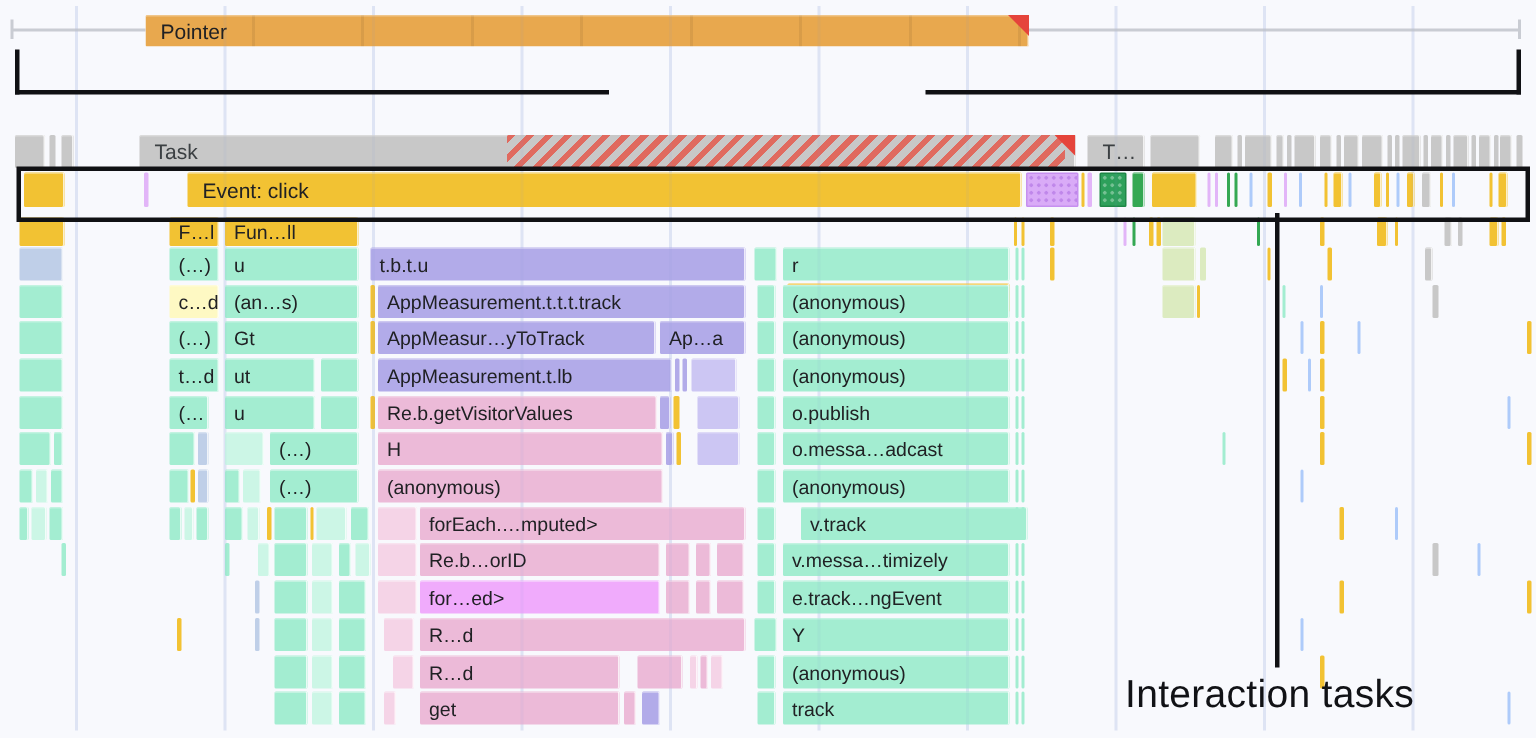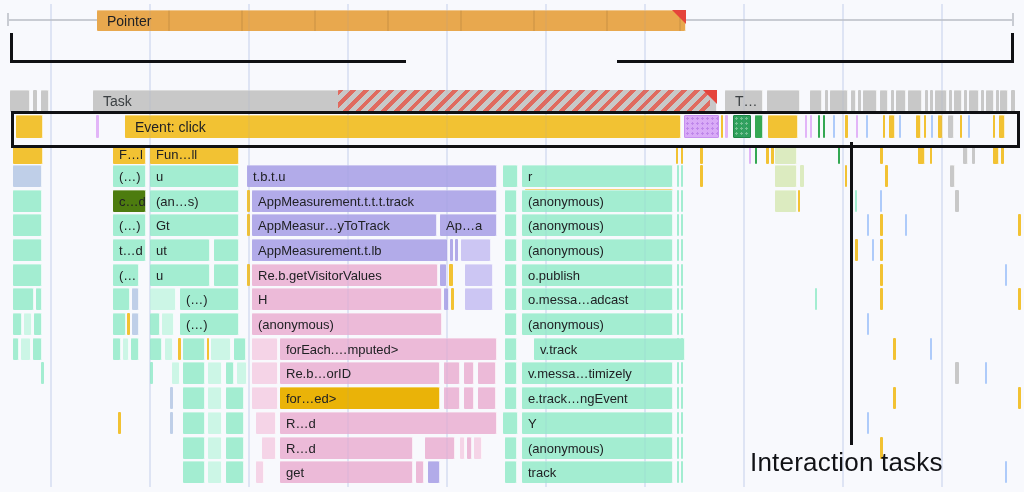--- a/index.html
+++ b/index.html
@@ -162,21 +162,21 @@
     </div>
     <div class="blk" style="left: 677px; top: 165px; width: 2px; height: 22px; background: rgb(163, 237, 209);"></div>
     <div class="blk" style="left: 681px; top: 165px; width: 2px; height: 22px; background: rgb(163, 237, 209);"></div>
     <div class="blk" style="left: 700px; top: 165px; width: 3px; height: 22px; background: rgb(242, 194, 51);"></div>
     <div class="blk" style="left: 775px; top: 165px; width: 22px; height: 22px; background: rgb(220, 235, 192); box-shadow: rgba(255, 255, 255, 0.75) -1px 0px 0px inset, rgba(255, 255, 255, 0.35) 0px 1px 0px inset;"></div>
     <div class="blk" style="left: 800px; top: 165px; width: 4px; height: 22px; background: rgb(220, 235, 192);"></div>
     <div class="blk" style="left: 845px; top: 165px; width: 2px; height: 22px; background: rgb(242, 194, 51);"></div>
     <div class="blk" style="left: 885px; top: 165px; width: 3px; height: 22px; background: rgb(242, 194, 51);"></div>
     <div class="blk graytxt" style="left: 950px; top: 165px; width: 5px; height: 22px; background: rgb(200, 200, 200); box-shadow: rgba(255, 255, 255, 0.75) -1px 0px 0px inset, rgba(255, 255, 255, 0.35) 0px 1px 0px inset;"></div>
     <div class="blk" style="left: 13px; top: 190px; width: 29px; height: 22px; background: rgb(163, 237, 209); box-shadow: rgba(255, 255, 255, 0.75) -1px 0px 0px inset, rgba(255, 255, 255, 0.35) 0px 1px 0px inset;"></div>
-    <div class="blk" style="left: 113px; top: 190px; width: 33px; height: 22px; background: #4d7c0f; box-shadow: rgba(255, 255, 255, 0.75) -1px 0px 0px inset, rgba(255, 255, 255, 0.35) 0px 1px 0px inset;">
+    <div class="blk" style="left: 113px; top: 190px; width: 33px; height: 22px; background: #fef9c3; box-shadow: rgba(255, 255, 255, 0.75) -1px 0px 0px inset, rgba(255, 255, 255, 0.35) 0px 1px 0px inset;">
       <span>c…d</span>
     </div>
     <div class="blk" style="left: 150px; top: 190px; width: 89px; height: 22px; background: rgb(163, 237, 209); box-shadow: rgba(255, 255, 255, 0.75) -1px 0px 0px inset, rgba(255, 255, 255, 0.35) 0px 1px 0px inset;">
       <span>(an…s)</span>
     </div>
     <div class="blk" style="left: 247px; top: 190px; width: 3px; height: 22px; background: rgb(242, 194, 51);"></div>
     <div class="blk" style="left: 252px; top: 190px; width: 245px; height: 22px; background: rgb(178, 171, 233); box-shadow: rgba(255, 255, 255, 0.75) -1px 0px 0px inset, rgba(255, 255, 255, 0.35) 0px 1px 0px inset;">
       <span>AppMeasurement.t.t.t.track</span>
     </div>
     <div class="blk" style="left: 505px; top: 190px; width: 12px; height: 22px; background: rgb(163, 237, 209); box-shadow: rgba(255, 255, 255, 0.75) -1px 0px 0px inset, rgba(255, 255, 255, 0.35) 0px 1px 0px inset;"></div>
@@ -349,21 +349,21 @@
     </div>
     <div class="blk" style="left: 677px; top: 362px; width: 2px; height: 22px; background: rgb(163, 237, 209);"></div>
     <div class="blk" style="left: 681px; top: 362px; width: 2px; height: 22px; background: rgb(163, 237, 209);"></div>
     <div class="blk graytxt" style="left: 955px; top: 362px; width: 4px; height: 22px; background: rgb(200, 200, 200);"></div>
     <div class="blk" style="left: 985px; top: 362px; width: 2px; height: 22px; background: rgb(174, 203, 250);"></div>
     <div class="blk" style="left: 170px; top: 387px; width: 3px; height: 22px; background: rgb(191, 207, 232);"></div>
     <div class="blk" style="left: 183px; top: 387px; width: 22px; height: 22px; background: rgb(163, 237, 209); box-shadow: rgba(255, 255, 255, 0.75) -1px 0px 0px inset, rgba(255, 255, 255, 0.35) 0px 1px 0px inset;"></div>
     <div class="blk" style="left: 208px; top: 387px; width: 14px; height: 22px; background: rgb(204, 246, 230); box-shadow: rgba(255, 255, 255, 0.75) -1px 0px 0px inset, rgba(255, 255, 255, 0.35) 0px 1px 0px inset;"></div>
     <div class="blk" style="left: 226px; top: 387px; width: 18px; height: 22px; background: rgb(163, 237, 209); box-shadow: rgba(255, 255, 255, 0.75) -1px 0px 0px inset, rgba(255, 255, 255, 0.35) 0px 1px 0px inset;"></div>
     <div class="blk" style="left: 252px; top: 387px; width: 26px; height: 22px; background: rgb(245, 212, 231); box-shadow: rgba(255, 255, 255, 0.75) -1px 0px 0px inset, rgba(255, 255, 255, 0.35) 0px 1px 0px inset;"></div>
-    <div class="blk" style="left: 280px; top: 387px; width: 160px; height: 22px; background: #eab308; box-shadow: rgba(255, 255, 255, 0.75) -1px 0px 0px inset, rgba(255, 255, 255, 0.35) 0px 1px 0px inset;">
+    <div class="blk" style="left: 280px; top: 387px; width: 160px; height: 22px; background: #f0abfc; box-shadow: rgba(255, 255, 255, 0.75) -1px 0px 0px inset, rgba(255, 255, 255, 0.35) 0px 1px 0px inset;">
       <span>for…ed&gt;</span>
     </div>
     <div class="blk" style="left: 444px; top: 387px; width: 16px; height: 22px; background: rgb(236, 186, 216); box-shadow: rgba(255, 255, 255, 0.75) -1px 0px 0px inset, rgba(255, 255, 255, 0.35) 0px 1px 0px inset;"></div>
     <div class="blk" style="left: 464px; top: 387px; width: 10px; height: 22px; background: rgb(236, 186, 216); box-shadow: rgba(255, 255, 255, 0.75) -1px 0px 0px inset, rgba(255, 255, 255, 0.35) 0px 1px 0px inset;"></div>
     <div class="blk" style="left: 478px; top: 387px; width: 18px; height: 22px; background: rgb(236, 186, 216); box-shadow: rgba(255, 255, 255, 0.75) -1px 0px 0px inset, rgba(255, 255, 255, 0.35) 0px 1px 0px inset;"></div>
     <div class="blk" style="left: 505px; top: 387px; width: 12px; height: 22px; background: rgb(163, 237, 209); box-shadow: rgba(255, 255, 255, 0.75) -1px 0px 0px inset, rgba(255, 255, 255, 0.35) 0px 1px 0px inset;"></div>
     <div class="blk" style="left: 522px; top: 387px; width: 151px; height: 22px; background: rgb(163, 237, 209); box-shadow: rgba(255, 255, 255, 0.75) -1px 0px 0px inset, rgba(255, 255, 255, 0.35) 0px 1px 0px inset;">
       <span>e.track…ngEvent</span>
     </div>
     <div class="blk" style="left: 677px; top: 387px; width: 2px; height: 22px; background: rgb(163, 237, 209);"></div>

